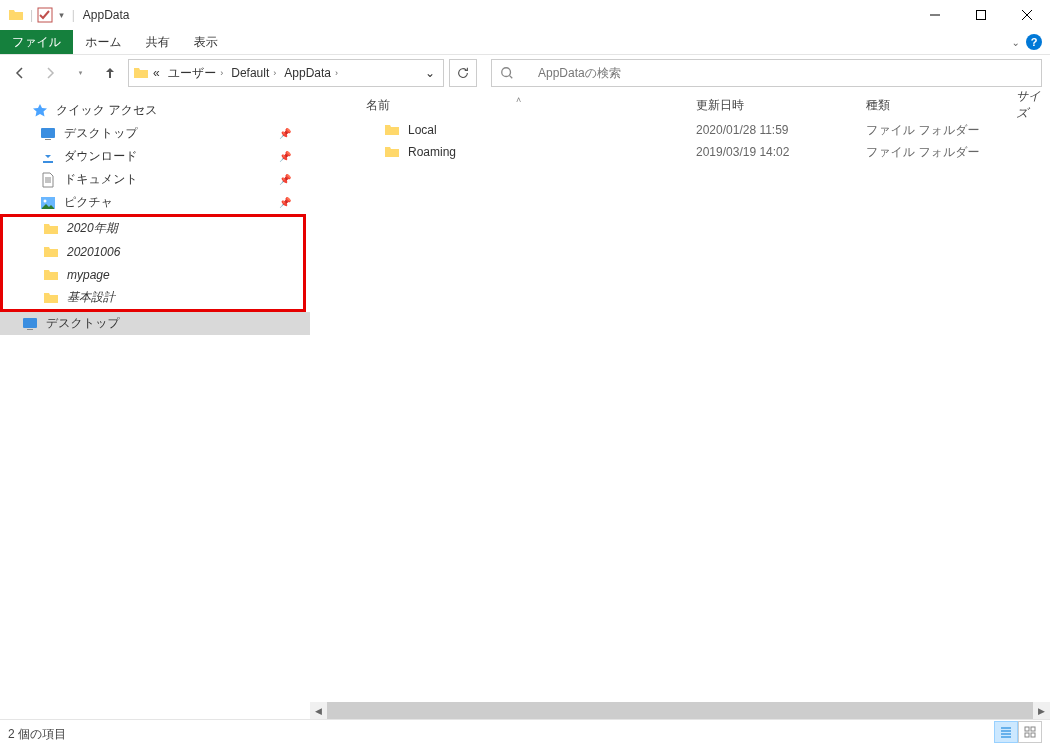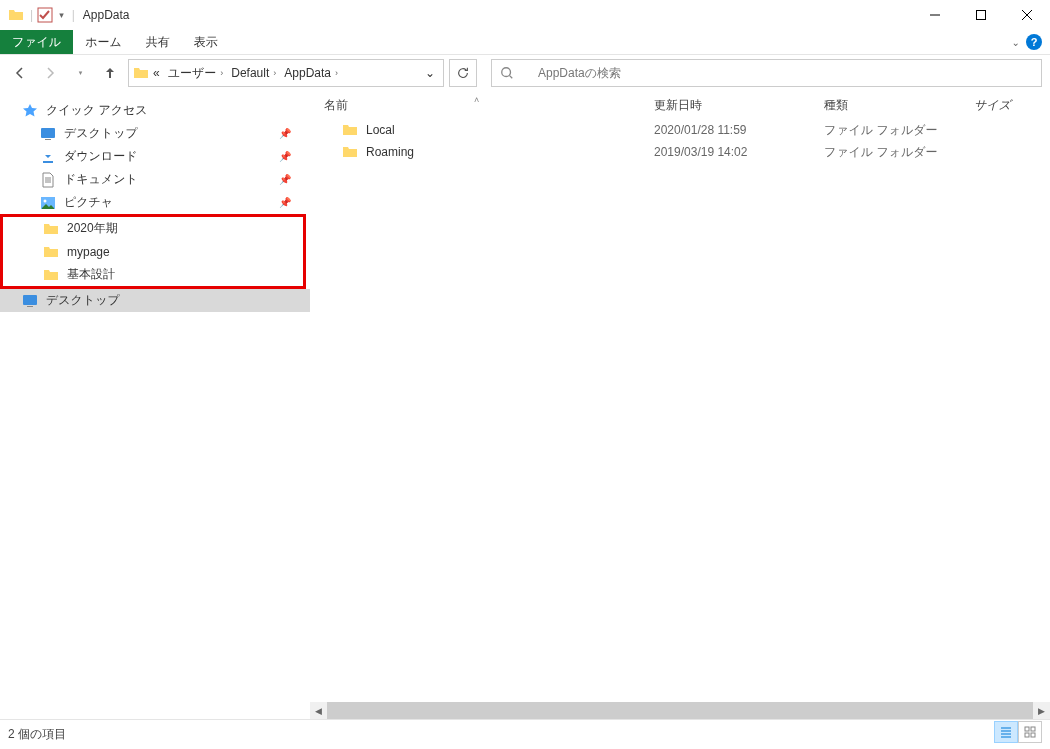--- a/index.html
+++ b/index.html
@@ -28,30 +28,30 @@
 .addrbar { flex:0 0 316px; height:28px; border:1px solid #ccc; display:flex; align-items:center; padding:0 4px; }
 .addrbar .crumb { padding:0 4px; display:flex; align-items:center; gap:4px; }
 .addrbar .crumb .chev { font-size:9px; color:#666; }
 .addrbar .tail { margin-left:auto; display:flex; align-items:center; }
 .refreshbtn { width:28px; height:28px; border:1px solid #ccc; display:flex; align-items:center; justify-content:center; margin-left:-1px; }
 .searchbox { flex:1; height:28px; border:1px solid #ccc; display:flex; align-items:center; padding:0 8px; margin-left:8px; color:#777; gap:24px; }
 .searchbox svg { width:14px; height:14px; }
 
 .body { display:flex; height:628px; }
 .sidebar { width:310px; padding-top:8px; overflow:hidden; }
-.sideitem { height:23px; display:flex; align-items:center; padding-left:22px; gap:8px; }
+.sideitem { height:23px; display:flex; align-items:center; padding-left:32px; gap:8px; }
 .sideitem.sub { padding-left:40px; position:relative; }
 .sideitem.sub .pin { position:absolute; right:18px; color:#999; font-size:10px; }
 .sideitem.selected { background:#d9d9d9; }
 .ico { width:16px; height:16px; flex-shrink:0; }
-.highlight-box { border:3px solid #e60000; margin:0 4px 0 0; }
+.highlight-box { border:3px solid #e60000; margin:0 4px 0 0;font-style:italic; }
 
 .filearea { flex:1; display:flex; flex-direction:column; }
 .colheaders { height:28px; display:flex; align-items:center; border-bottom:0px; padding-left:14px; color:#444; font-size:12px; }
-.col-name { width:330px; position:relative; }
+.col-name { width:330px; position:relative;margin-left:42px; }
 .col-date { width:170px; }
 .col-type { width:150px; }
 .col-size { flex:1;font-style:italic; }
 .col-arrow { position:absolute; left:150px; top:-2px; font-size:9px; color:#888; }
 .filerow { height:22px; display:flex; align-items:center; padding-left:14px; font-size:12px; }
 .filerow .col-name { display:flex; align-items:center; gap:8px; padding-left:18px; }
 .filerow .col-date { color:#666; }
 .filerow .col-type { color:#666; }
 
 .hscroll { height:17px; background:#f0f0f0; display:flex; align-items:center; }
@@ -218,20 +218,26 @@
       <div class="sideitem sub">
         <svg class="ico" viewBox="0 0 16 16">
             <path class="folder-svg" d="M1 3h5l1 2h8v8H1z"></path>
           </svg>
         <span>2020年期</span>
       </div>
       <div class="sideitem sub">
         <svg class="ico" viewBox="0 0 16 16">
             <path class="folder-svg" d="M1 3h5l1 2h8v8H1z"></path>
           </svg>
+        <span>20201006</span>
+      </div>
+      <div class="sideitem sub">
+        <svg class="ico" viewBox="0 0 16 16">
+            <path class="folder-svg" d="M1 3h5l1 2h8v8H1z"></path>
+          </svg>
         <span>mypage</span>
       </div>
       <div class="sideitem sub">
         <svg class="ico" viewBox="0 0 16 16">
             <path class="folder-svg" d="M1 3h5l1 2h8v8H1z"></path>
           </svg>
         <span>基本設計</span>
       </div>
     </div>
 

